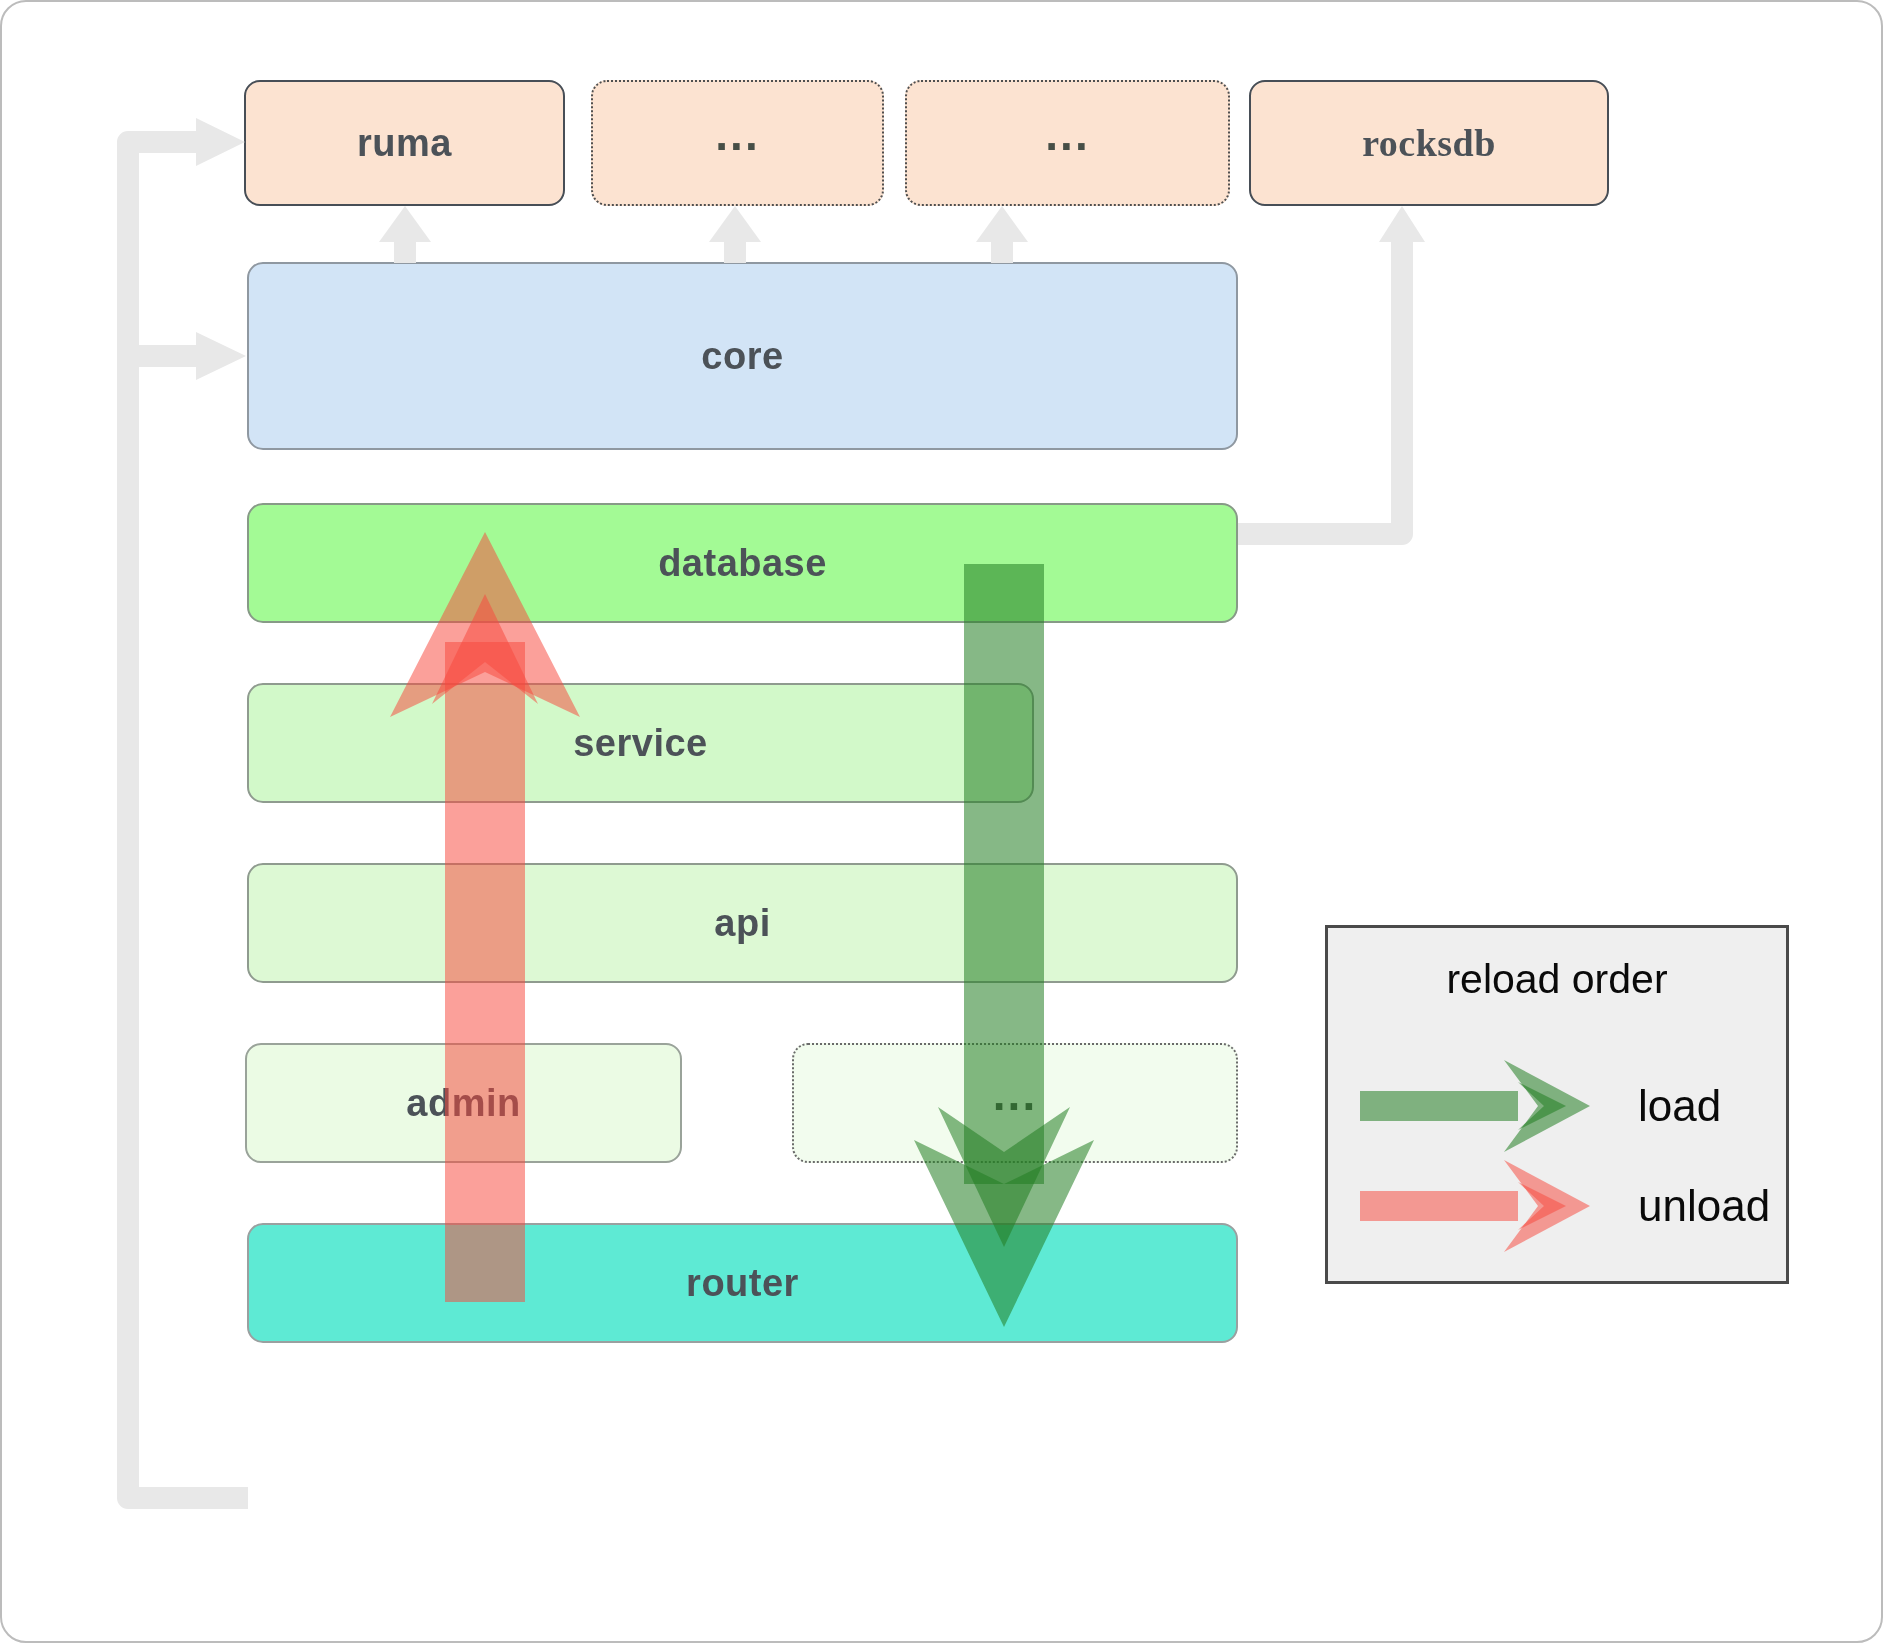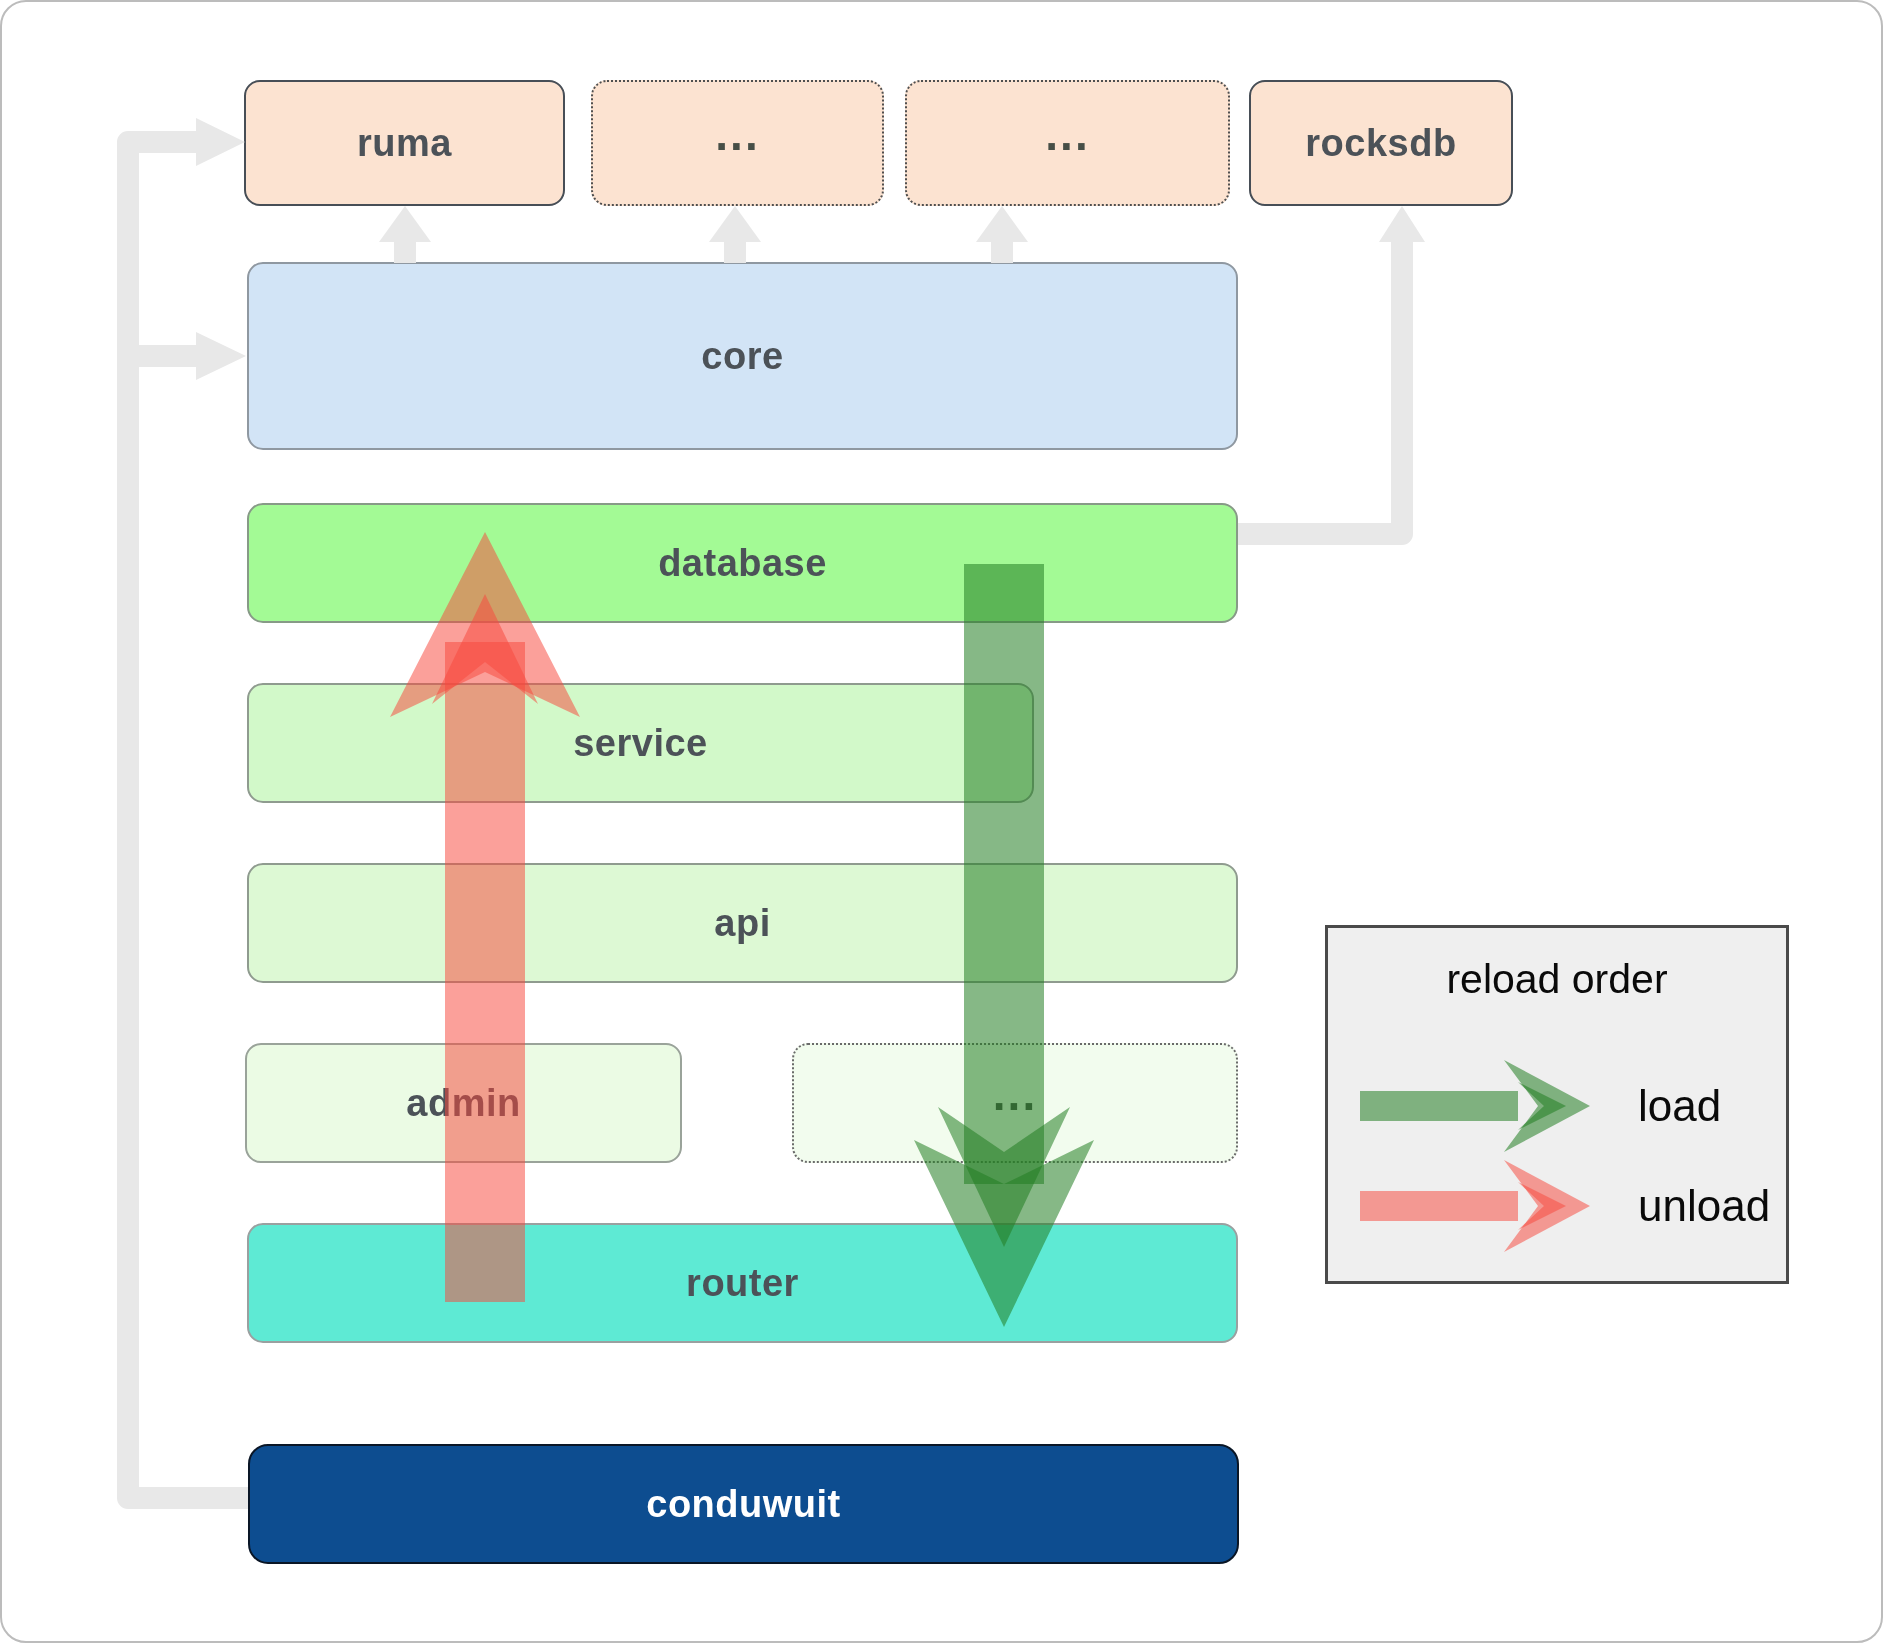--- a/index.html
+++ b/index.html
@@ -21,21 +21,21 @@
   .n-database{left:245px;top:501px;width:991px;height:120px;background:#a3fa95;border:2px solid #879a87;}
   .n-service{left:245px;top:681px;width:787px;height:120px;background:#d2f9c9;border:2px solid #8f9b8f;}
   .n-api{left:245px;top:861px;width:991px;height:120px;background:#ddf9d4;border:2px solid #8f9b8f;}
   .n-admin{left:243px;top:1041px;width:437px;height:120px;background:#ebfbe4;border:2px solid #9aa39a;}
   .n-admin-more{left:790px;top:1041px;width:446px;height:120px;background:#f2fcee;border:2px dotted #6a6a6a;}
   .n-router{left:245px;top:1221px;width:991px;height:120px;background:#5eead4;border:2px solid #9aa0a0;}
   .n-conduwuit{left:246px;top:1442px;width:991px;height:120px;background:#0d4d90;border:2px solid #0a1626;color:#ffffff;border-radius:20px;}
   .n-ruma{left:242px;top:78px;width:321px;height:126px;}
   .n-ext1{left:589px;top:78px;width:293px;height:126px;}
   .n-ext2{left:903px;top:78px;width:325px;height:126px;}
-  .n-rocksdb{left:1247px;top:78px;width:264px;height:126px;}
+  .n-rocksdb{left:1247px;top:78px;width:360px;height:126px;font-family:Liberation Serif, serif;}
   .overlay{position:absolute;left:0;top:0;z-index:2;pointer-events:none;}
   .legend{
     position:absolute;left:1323px;top:923px;width:464px;height:359px;
     box-sizing:border-box;background:#efefef;border:3px solid #4a4a4a;z-index:3;
   }
   .legend-title{
     position:absolute;left:0;top:28px;width:100%;text-align:center;
     font-size:41px;font-weight:500;color:#0a0a0a;
   }
   .legend-row{position:absolute;left:0;width:100%;height:100px;}
@@ -78,23 +78,20 @@
     <span>api</span>
   </div>
   <div class="node n-admin">
     <span>admin</span>
   </div>
   <div class="node n-admin-more">
     <span class="dots">...</span>
   </div>
   <div class="node n-router">
     <span>router</span>
-  </div>
-  <div class="node n-conduwuit">
-    <span>conduwuit</span>
   </div>
 
   <svg class="overlay" width="1883" height="1643" viewBox="0 0 1883 1643">
 
     <g fill="#e8e8e8" stroke="#e8e8e8" stroke-width="22" stroke-linejoin="round">
       <path d="M246 1496 H126 V140 H194" fill="none"></path>
       <polygon stroke="none" points="194,116 194,164 243,140"></polygon>
       <path d="M126 354 H194" fill="none"></path>
       <polygon stroke="none" points="194,330 194,378 244,354"></polygon>
       <path d="M1236 532 H1400 V240" fill="none"></path>

